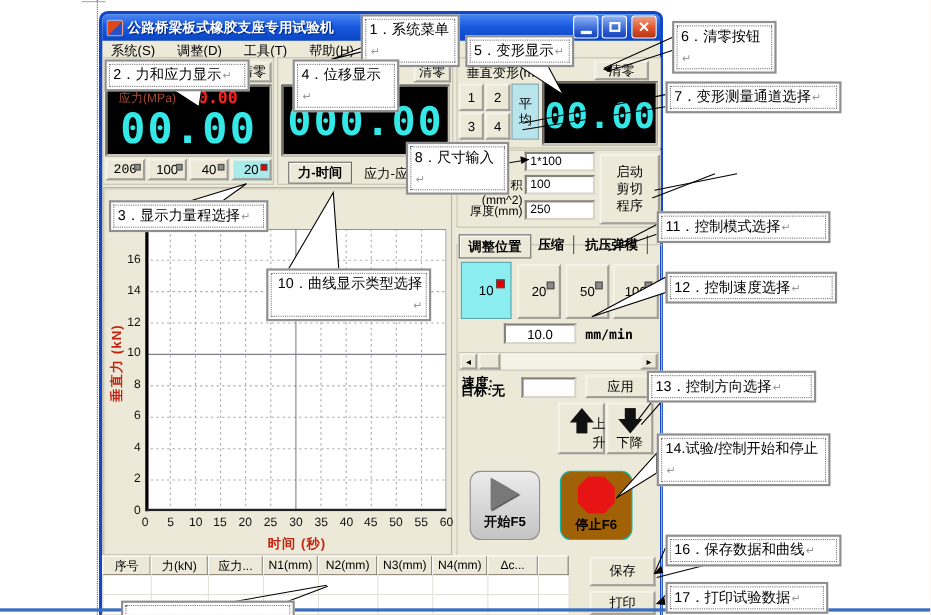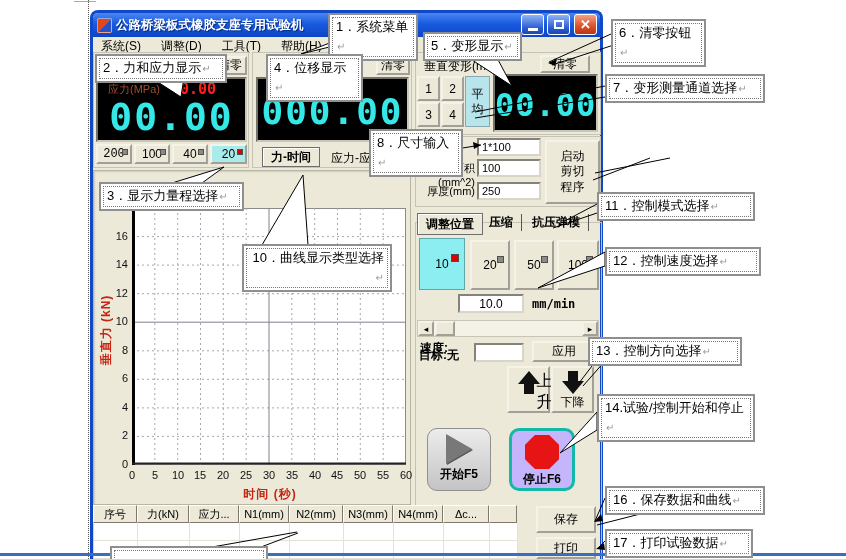--- a/index.html
+++ b/index.html
@@ -180,35 +180,35 @@
 
   <span class="abs" style="left:419px;top:347px;font-size:12px;font-weight:bold;">目标:无</span>
   <div class="abs sunken" style="left:474px;top:343px;width:50px;height:19px;"></div>
   <div class="abs btn3d" style="left:532px;top:341px;width:64px;height:21px;">应用</div>
 
   <div class="abs btn3d" style="left:507px;top:366px;width:43px;height:47px;flex-direction:column;justify-content:flex-start;">
     <div class="dirarrow">
         <div class="head-up"></div>
         <div class="stem-up"></div>
       </div>
-    <span style="font-size:16px;margin-left:32px;">上升</span>
+    <span style="font-size:12px;margin-left:32px;">上升</span>
   </div>
   <div class="abs btn3d" style="left:551px;top:366px;width:43px;height:47px;flex-direction:column;justify-content:flex-start;">
     <div class="dirarrow">
         <div class="head-down"></div>
         <div class="stem-down"></div>
       </div>
     <span style="font-size:12px;">下降</span>
   </div>
 
   <div class="abs roundbtn" style="left:427px;top:428px;width:64px;height:63px;background:linear-gradient(180deg,#ececec,#c4c4c4);border:1px solid #909090;">
     <div class="play-tri"></div>
     <span>开始F5</span>
   </div>
-  <div class="abs roundbtn" style="left:509px;top:428px;width:66px;height:63px;background:#c4b5fd;border:3px solid #14b8a6;">
+  <div class="abs roundbtn" style="left:509px;top:428px;width:66px;height:63px;background:#a16207;border:1px solid #14b8a6;">
     <div class="octagon"></div>
     <span>停止F6</span>
   </div>
 
   <div class="abs chart-panel" style="left:93px;top:170px;width:318px;height:335px;"></div>
   <div class="abs" style="left:132px;top:208px;width:274px;height:257px;background:#fff;">
     <svg width="274" height="257" viewBox="0 0 274 257" style="display:block;">
       <rect x="0.5" y="0.5" width="273" height="256" fill="none" stroke="#8a8a86"></rect>
       <line x1="22.8" y1="0" x2="22.8" y2="257" stroke="#a6a6b0" stroke-dasharray="2 3"></line>
       <line x1="45.7" y1="0" x2="45.7" y2="257" stroke="#a6a6b0" stroke-dasharray="2 3"></line>

